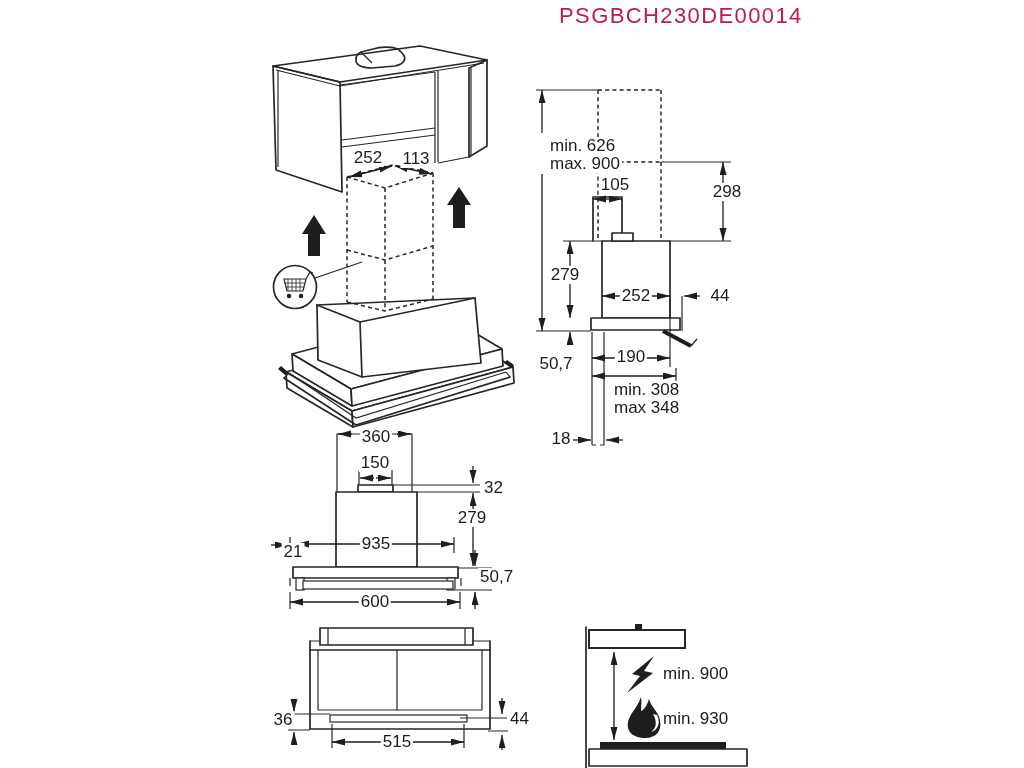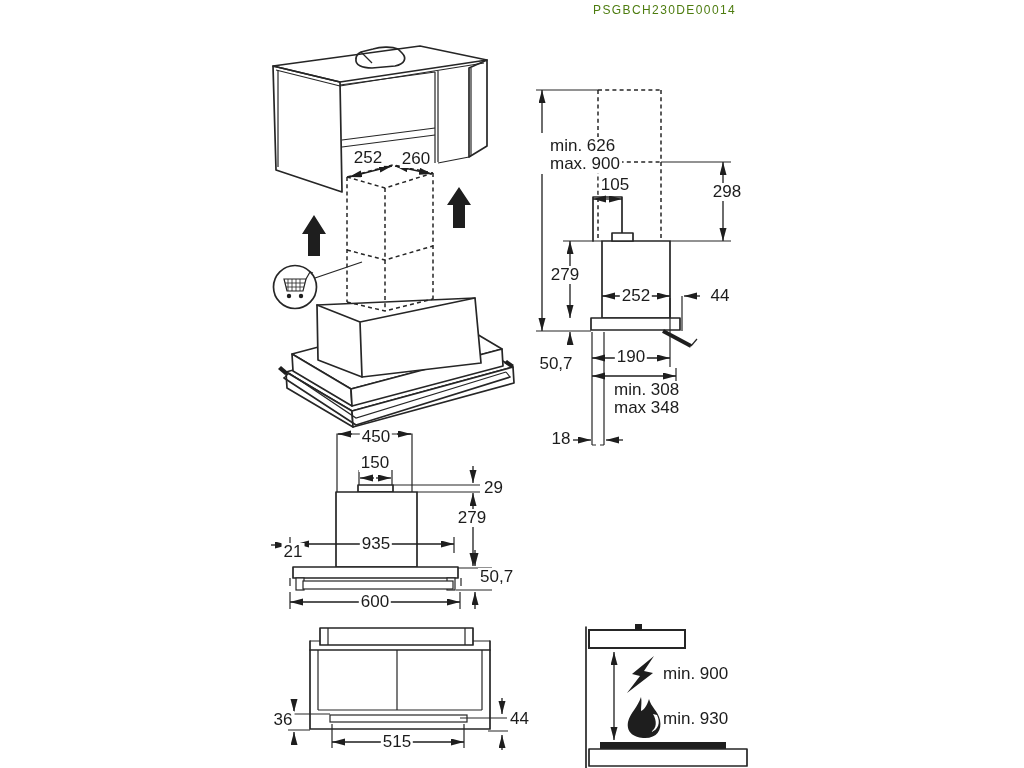--- a/index.html
+++ b/index.html
@@ -8,21 +8,21 @@
   #draw{position:absolute;left:0;top:0;}
   .ln{stroke:#262626;stroke-width:1.7;fill:none;stroke-linejoin:round;stroke-linecap:round;}
   .tn{stroke:#262626;stroke-width:1.2;fill:none;}
   .dm{stroke:#1e1e1e;stroke-width:1.3;fill:none;}
   .dsh{stroke:#262626;stroke-width:1.5;fill:none;stroke-dasharray:4 3.2;}
   .wf{fill:#fff;}
   .bk{fill:#1e1e1e;stroke:none;}
   .dim{position:absolute;font-size:17px;line-height:18px;color:#1c1c1c;background:#fff;
        padding:0 2px;white-space:nowrap;}
   .c{transform:translate(-50%,-50%);}
-  .pn{position:absolute;left:593px;top:3px;font-size:12px;letter-spacing:1.4px;color:#4d7c0f;}
+  .pn{position:absolute;left:559px;top:3px;font-size:22px;letter-spacing:1.4px;color:#be185d;}
 </style>
 </head>
 <body>
 
 <div id="stage">
   <svg id="draw" width="1024" height="768" viewBox="0 0 1024 768">
     <defs>
       <marker id="ae" markerUnits="userSpaceOnUse" markerWidth="14" markerHeight="8" refX="13" refY="3.5" orient="auto">
         <path d="M0,0 L13,3.5 L0,7 Z" fill="#1e1e1e"></path>
       </marker>
@@ -171,42 +171,42 @@
         <path d="M653,714 C657,721 657,728 651,732 C658,730 661,723 657,715 Z" fill="#fff"></path>
       </g>
       <rect class="bk" x="600" y="742" width="126" height="7"></rect>
       <rect class="ln wf" x="589" y="749" width="158" height="17"></rect>
     </g>
   </svg>
 
   <div class="pn">PSGBCH230DE00014</div>
 
   <div class="dim c" style="left:368px;top:158px">252</div>
-  <div class="dim c" style="left:416px;top:159px">260</div>
+  <div class="dim c" style="left:416px;top:159px">113</div>
 
   <div class="dim" style="left:548px;top:137px">
     <div>min. 626</div>
     <div>max. 900</div>
   </div>
   <div class="dim c" style="left:615px;top:185px">105</div>
   <div class="dim c" style="left:727px;top:192px">298</div>
   <div class="dim c" style="left:565px;top:275px">279</div>
   <div class="dim c" style="left:636px;top:296px">252</div>
   <div class="dim c" style="left:720px;top:296px">44</div>
   <div class="dim c" style="left:556px;top:364px">50,7</div>
   <div class="dim c" style="left:631px;top:357px">190</div>
   <div class="dim" style="left:612px;top:381px">
     <div>min. 308</div>
     <div>max 348</div>
   </div>
   <div class="dim c" style="left:561px;top:439px">18</div>
 
-  <div class="dim c" style="left:376px;top:437px">450</div>
+  <div class="dim c" style="left:376px;top:437px">360</div>
   <div class="dim c" style="left:375px;top:463px">150</div>
-  <div class="dim" style="left:482px;top:479px">29</div>
+  <div class="dim" style="left:482px;top:479px">32</div>
   <div class="dim c" style="left:472px;top:518px">279</div>
   <div class="dim c" style="left:293px;top:552px">21</div>
   <div class="dim c" style="left:376px;top:544px">935</div>
   <div class="dim" style="left:478px;top:568px">50,7</div>
   <div class="dim c" style="left:375px;top:602px">600</div>
 
   <div class="dim c" style="left:283px;top:720px">36</div>
   <div class="dim" style="left:508px;top:710px">44</div>
   <div class="dim c" style="left:397px;top:742px">515</div>
 

